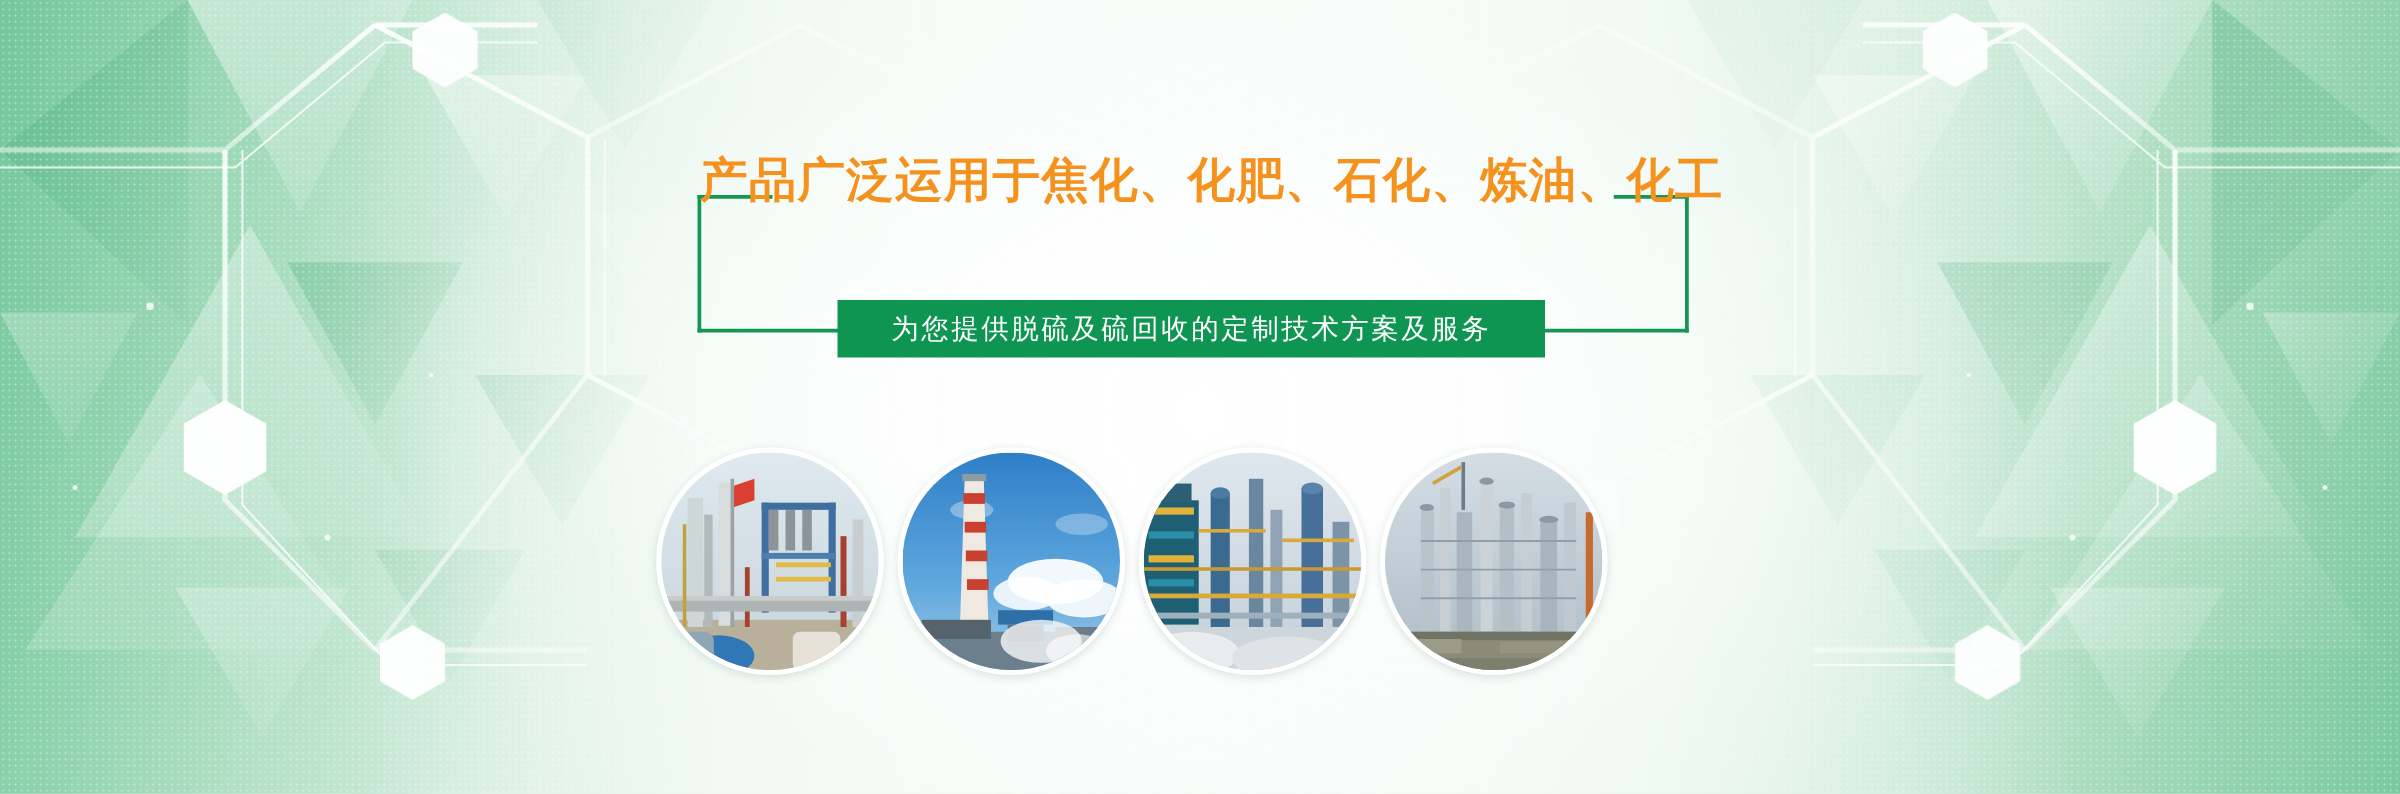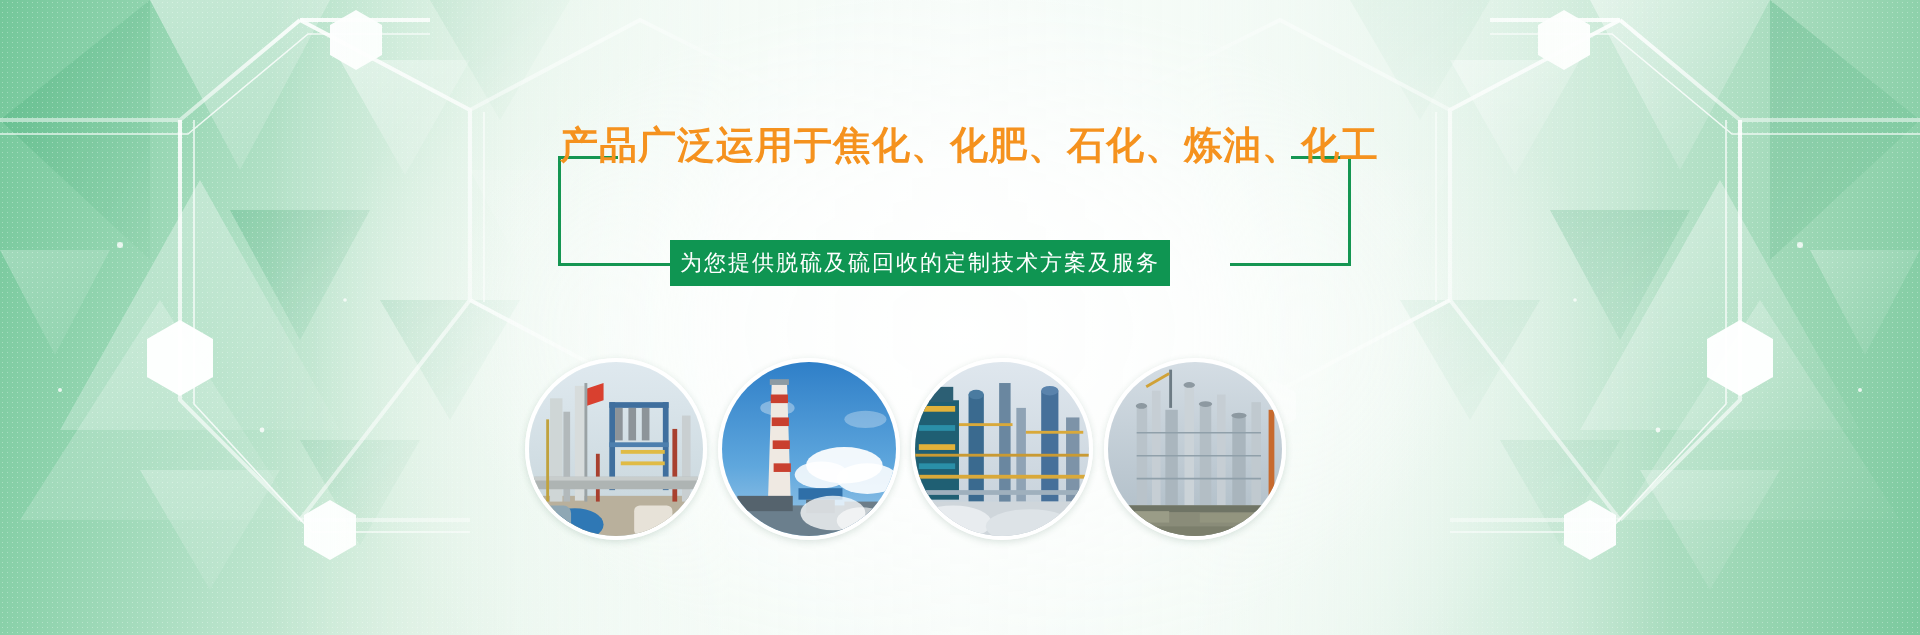--- a/index.html
+++ b/index.html
@@ -60,21 +60,21 @@
     white-space:nowrap;
   }
   .headline .ln{display:block;}
   .headline .ln2{letter-spacing:1.5px;}
 
   .subbar{
     position:absolute;left:670px;top:240px;
     height:46px;
     background:#0f9552;
     display:flex;align-items:center;justify-content:center;
-    padding:0 10px;
+    padding:0 43px;
     box-sizing:border-box;
   }
   .subbar span{
     color:#ffffff;font-size:22px;letter-spacing:2px;font-weight:400;
     white-space:nowrap;
   }
 
   
   .circles{position:absolute;left:0;top:358px;width:1920px;height:182px;}
   .circ{

